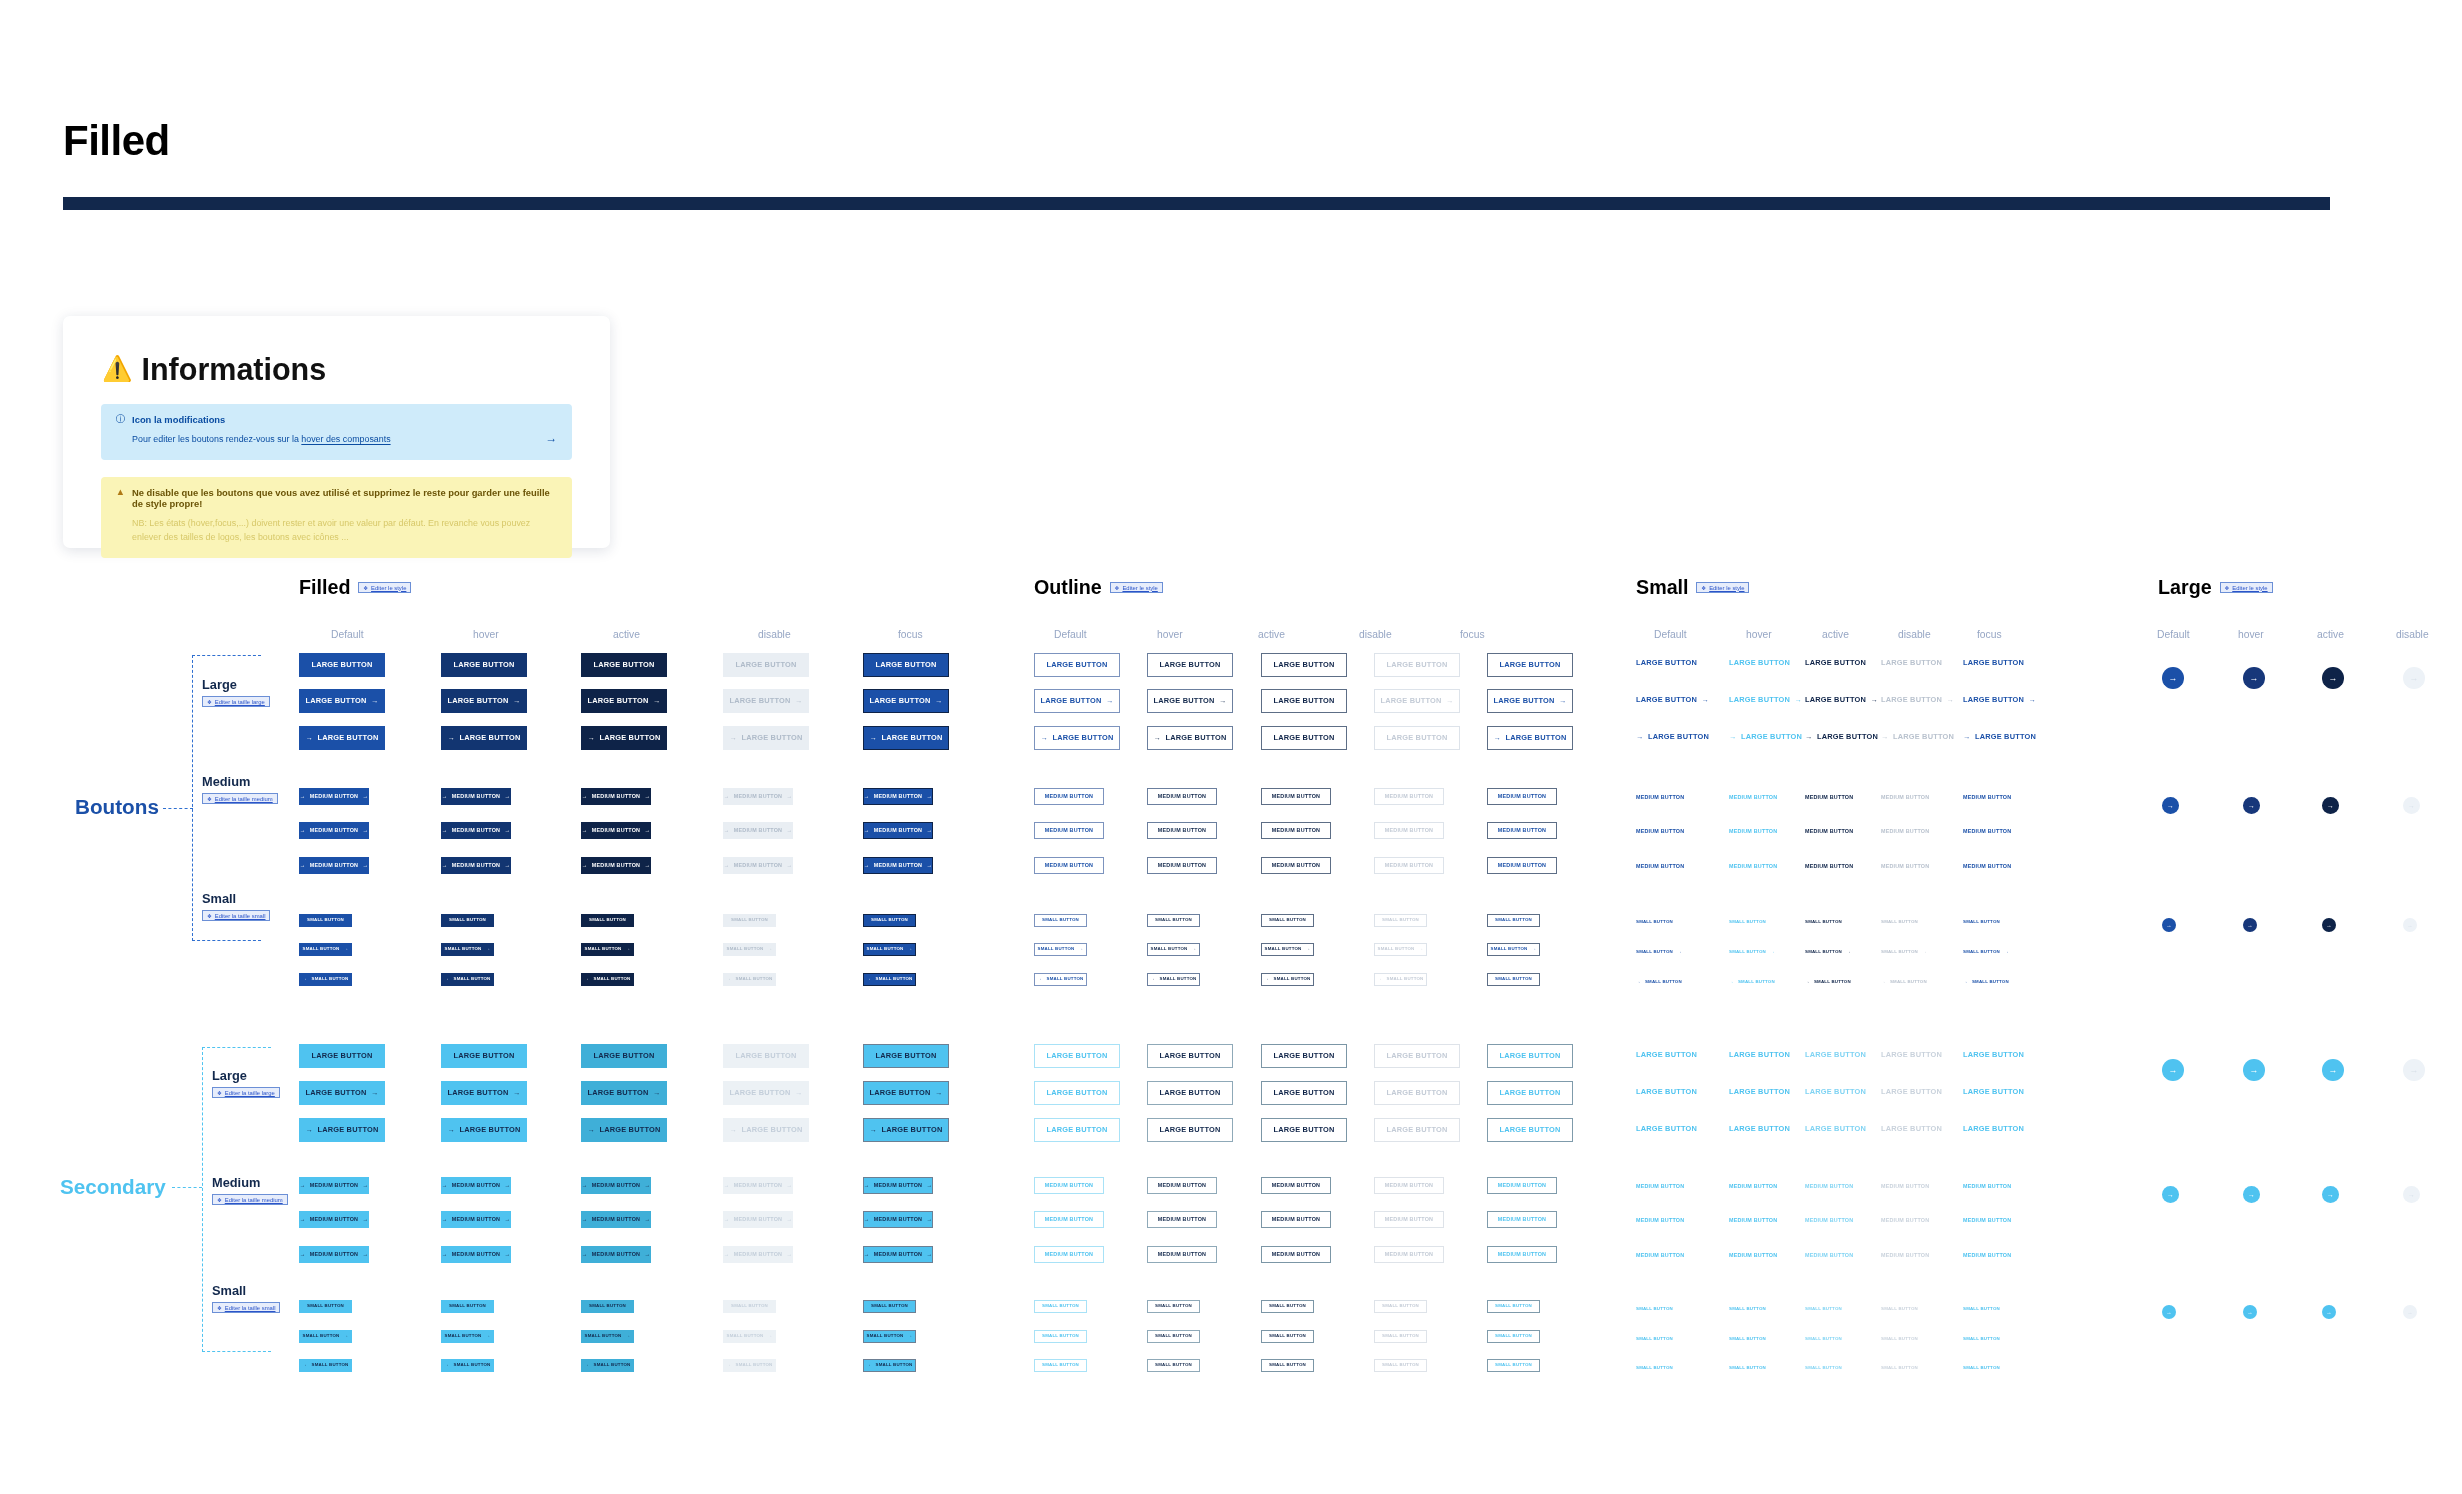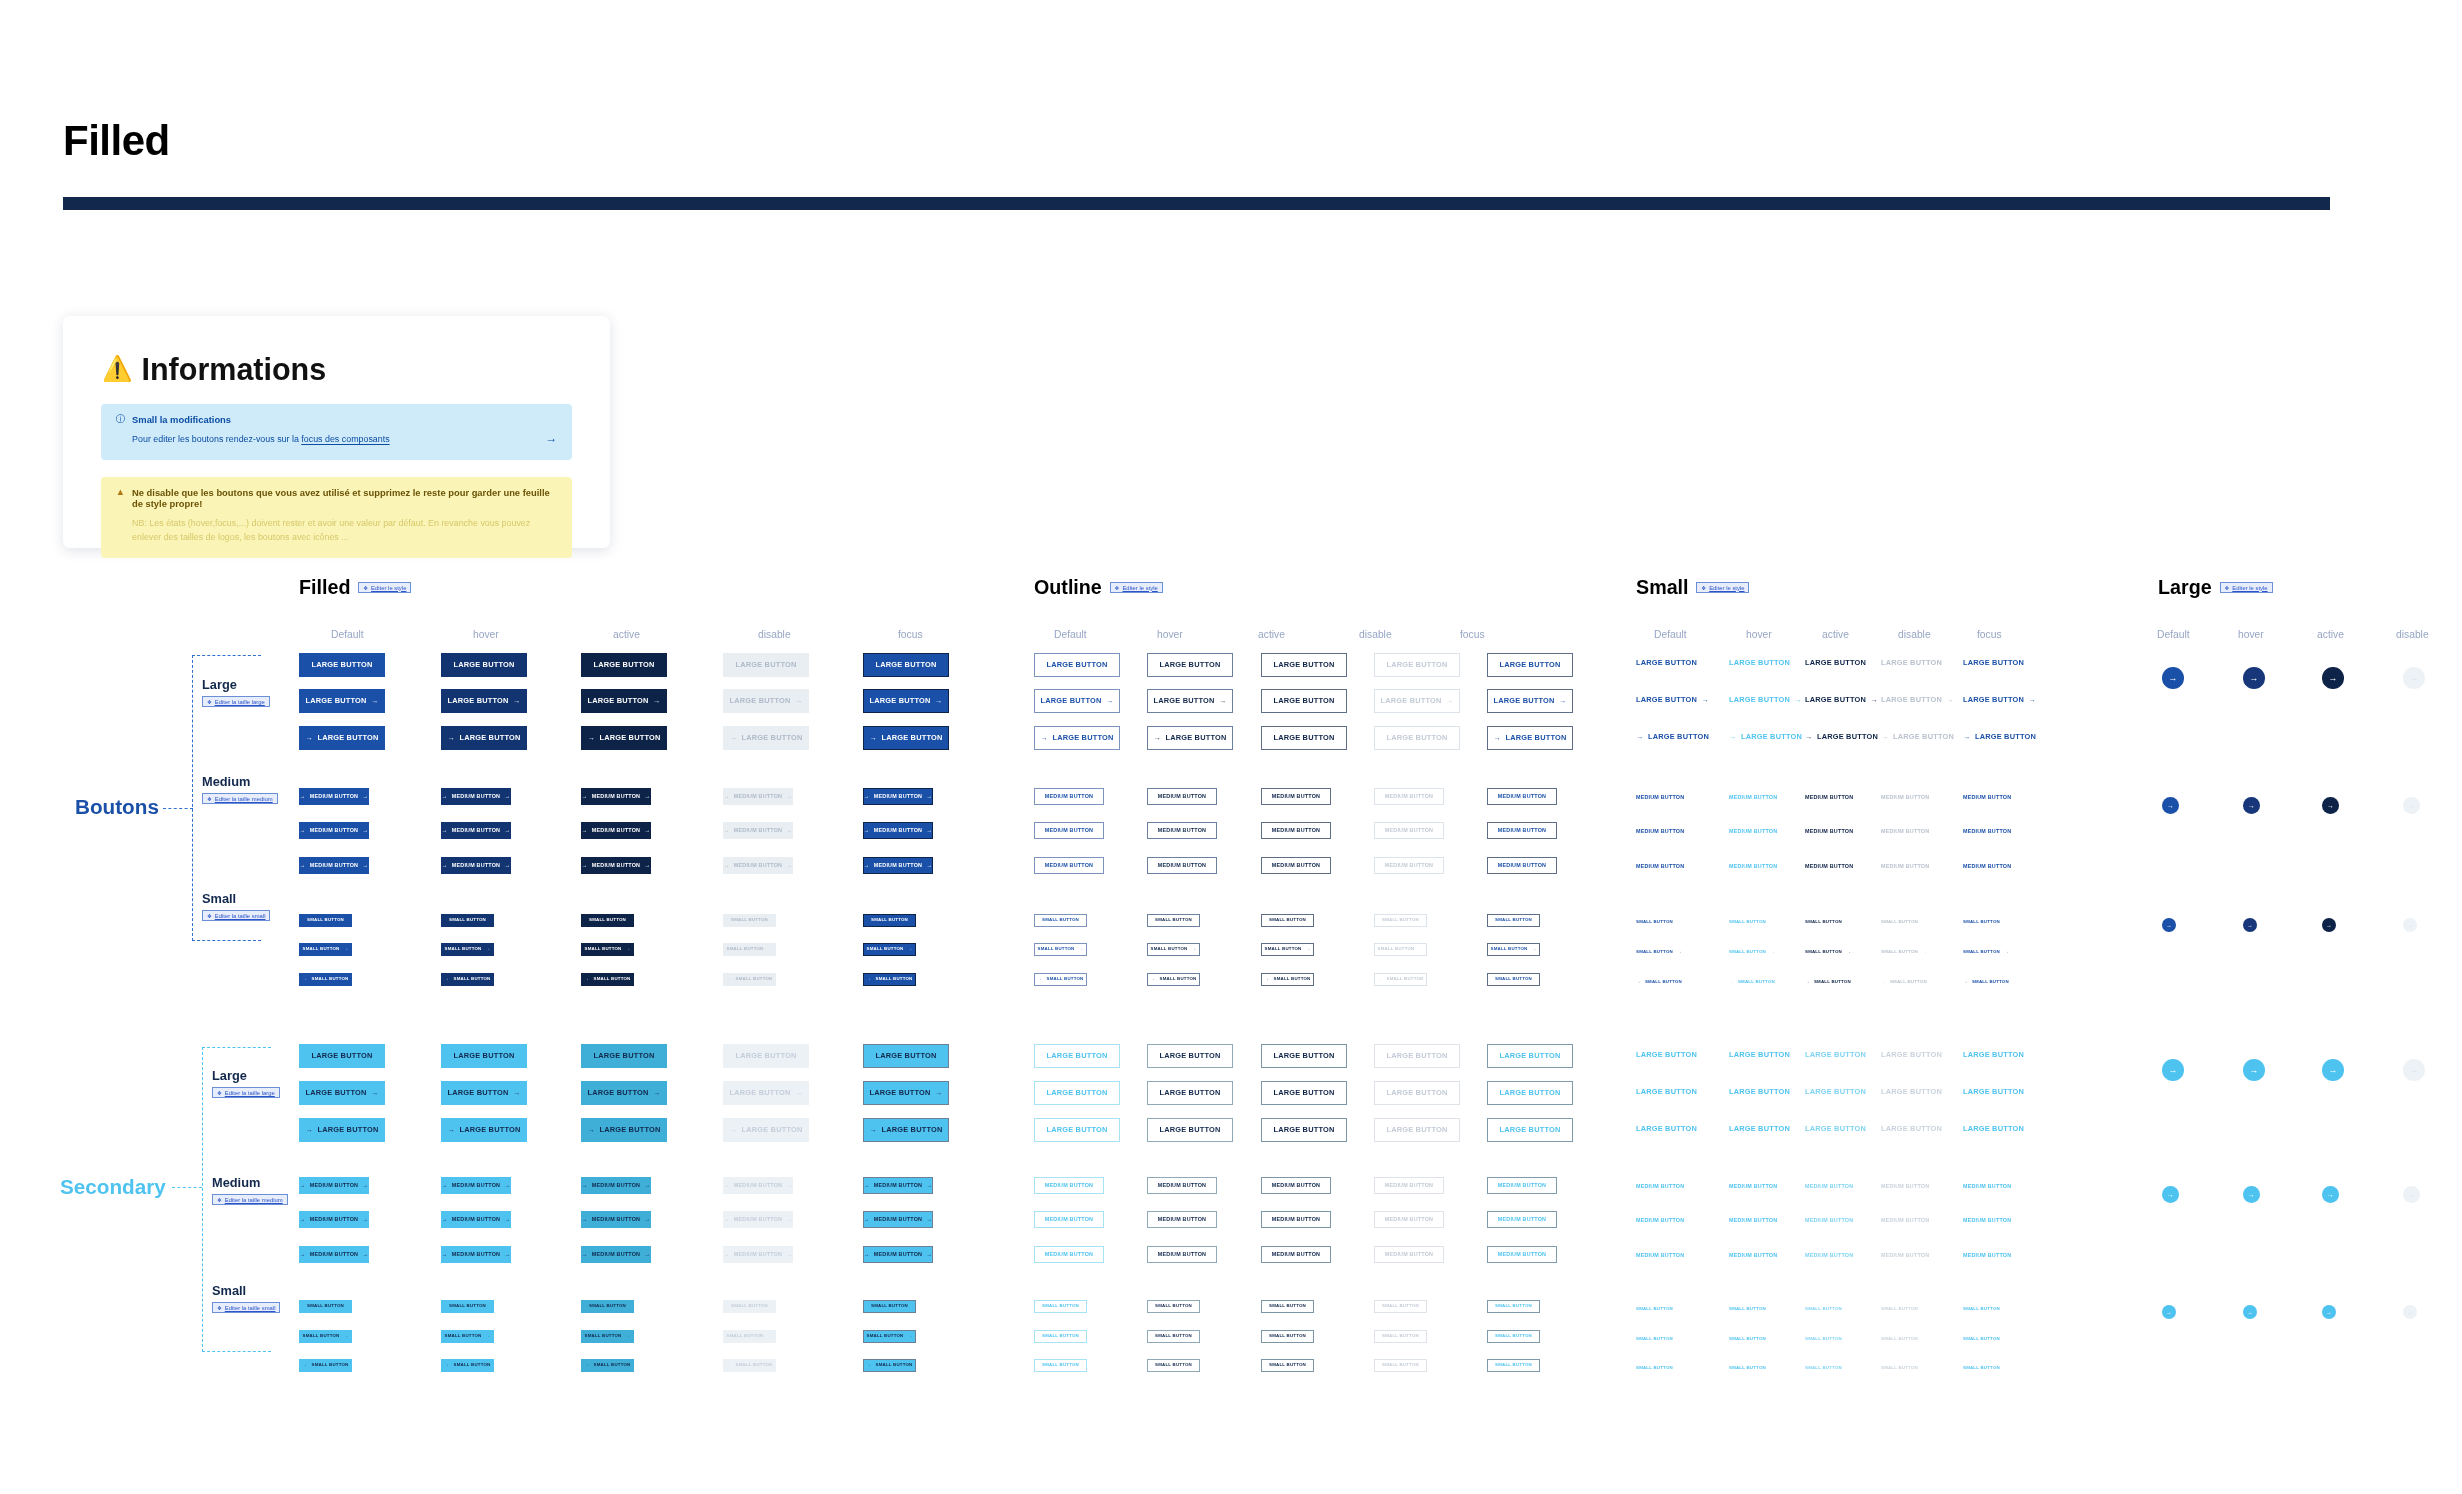--- a/index.html
+++ b/index.html
@@ -162,23 +162,23 @@
 
 <div id="info-card">
   <div id="info-head">
     <span class="warn-glyph">⚠️</span>
     <span class="info-title">Informations</span>
   </div>
 
   <div class="notice blue">
     <div class="notice-row">
       <span class="nic">ⓘ</span>
-      <span class="nhead">Small la modifications</span>
-    </div>
-    <div class="nbody"><span>Pour editer les boutons rendez-vous sur la </span><u>focus des composants</u></div>
+      <span class="nhead">Icon la modifications</span>
+    </div>
+    <div class="nbody"><span>Pour editer les boutons rendez-vous sur la </span><u>hover des composants</u></div>
     <span class="arrow-link">→</span>
   </div>
 
   <div class="notice yellow">
     <div class="notice-row">
       <span class="nic">▲</span>
       <span class="nhead">Ne disable que les boutons que vous avez utilisé et supprimez le reste pour garder une feuille de style propre!</span>
     </div>
     <div class="nbody">NB: Les états (hover,focus,...) doivent rester et avoir une valeur par défaut. En revanche vous pouvez enlever des tailles de logos, les boutons avec icônes ...</div>
   </div>

